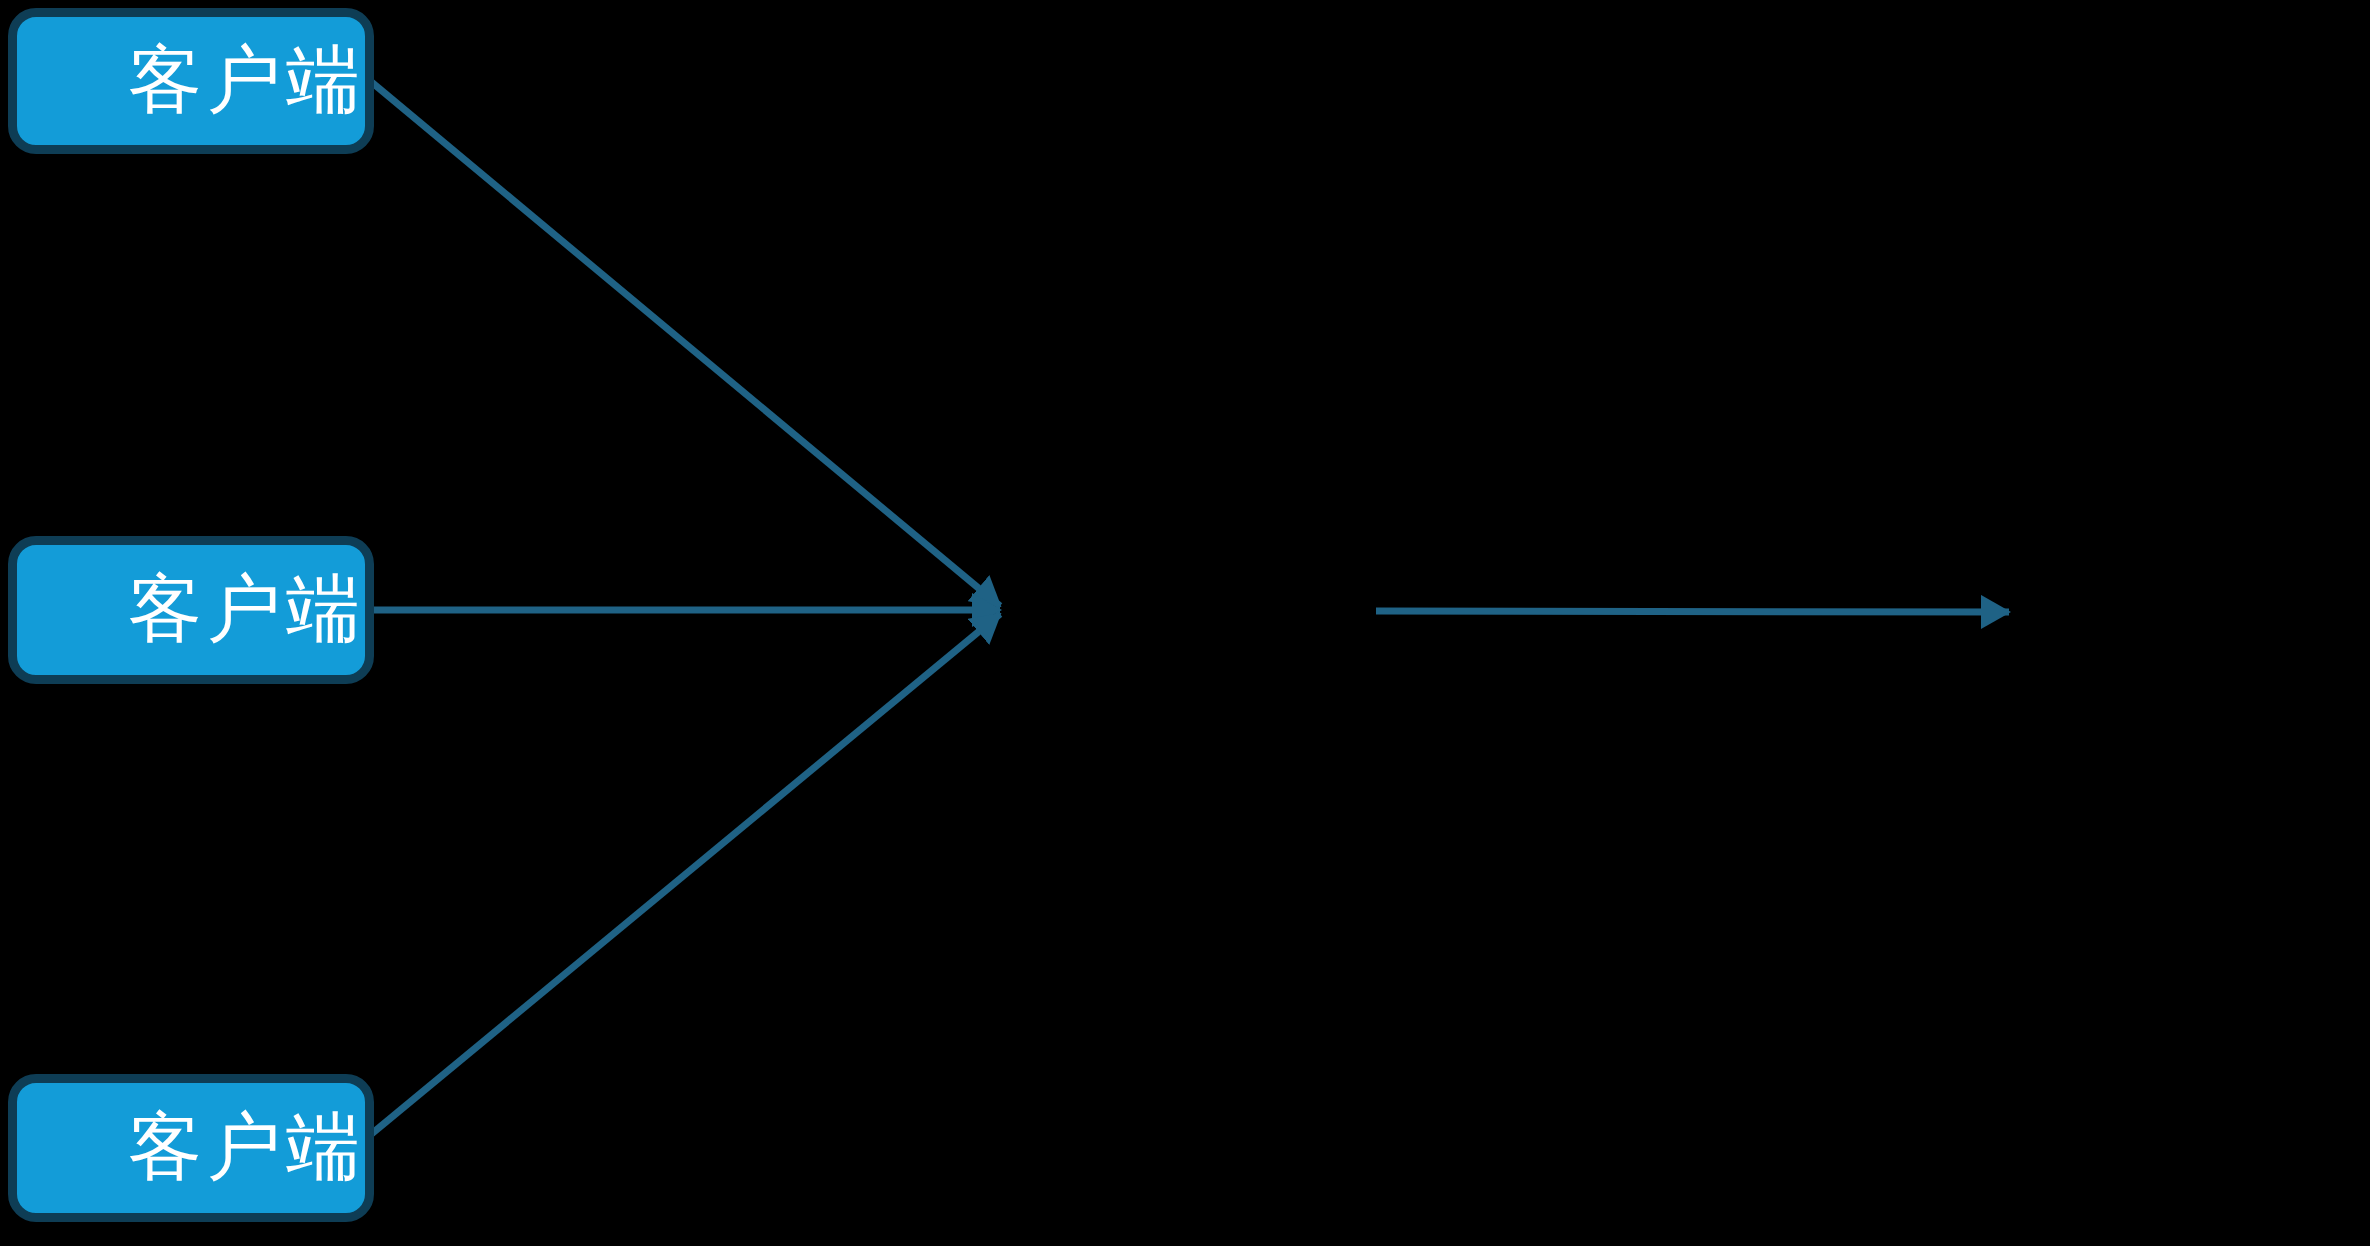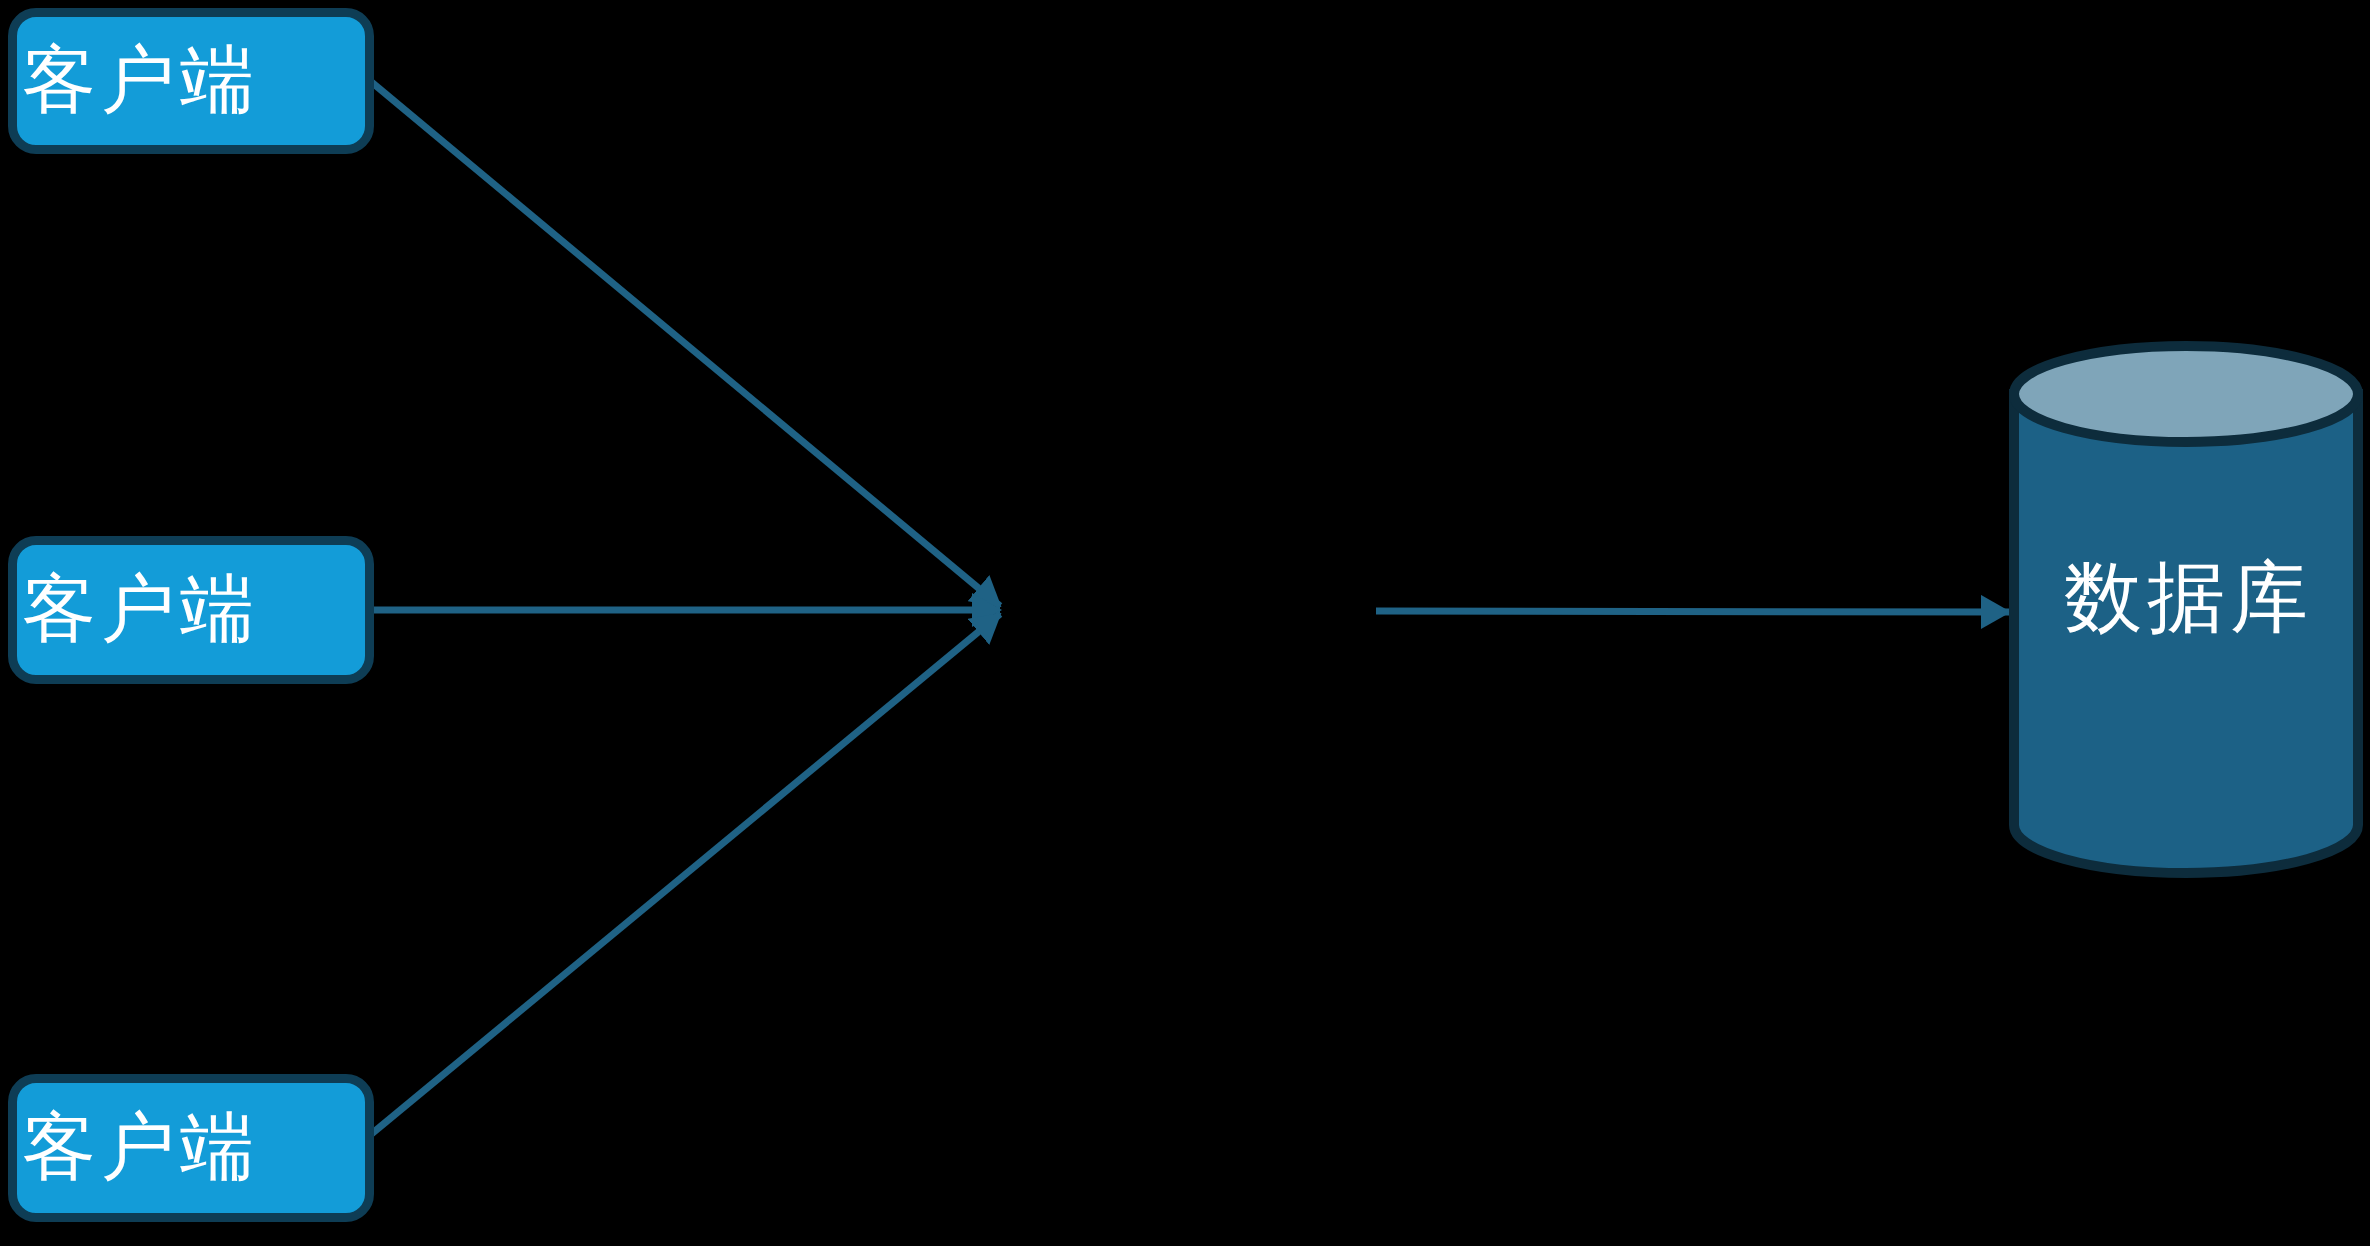--- a/index.html
+++ b/index.html
@@ -26,21 +26,21 @@
     stroke-width: 7;
     fill: none;
   }
   .arrowhead {
     fill: var(--arrow, #1F6285);
   }
   .node {
     position: absolute;
     display: flex;
     align-items: center;
-    justify-content: flex-start;
+    justify-content: flex-end;
     box-sizing: border-box;
     color: var(--label-text, #FFFFFF);
     letter-spacing: 5px;
   }
   .node-label {
     color: var(--label-text, #FFFFFF);
     white-space: nowrap;
     text-indent: 5px; 
   }
   .client {
@@ -123,21 +123,14 @@
 
   <div class="node client client-2">
     <span class="node-label">客户端</span>
   </div>
 
   <div class="node client client-3">
     <span class="node-label">客户端</span>
   </div>
 
 
-  <div class="database">
-    <svg width="360" height="540" viewBox="0 0 360 540" xmlns="http://www.w3.org/2000/svg">
-      <path class="cyl-body" d="M 8,53 L 8,484 A 172,48 0 0 0 352,484 L 352,53 Z"></path>
-      <ellipse class="cyl-top" cx="180" cy="53" rx="172" ry="48"></ellipse>
-    </svg>
-    <div class="db-label">数据库</div>
-  </div>
 
 </div>
 
 </body></html>

